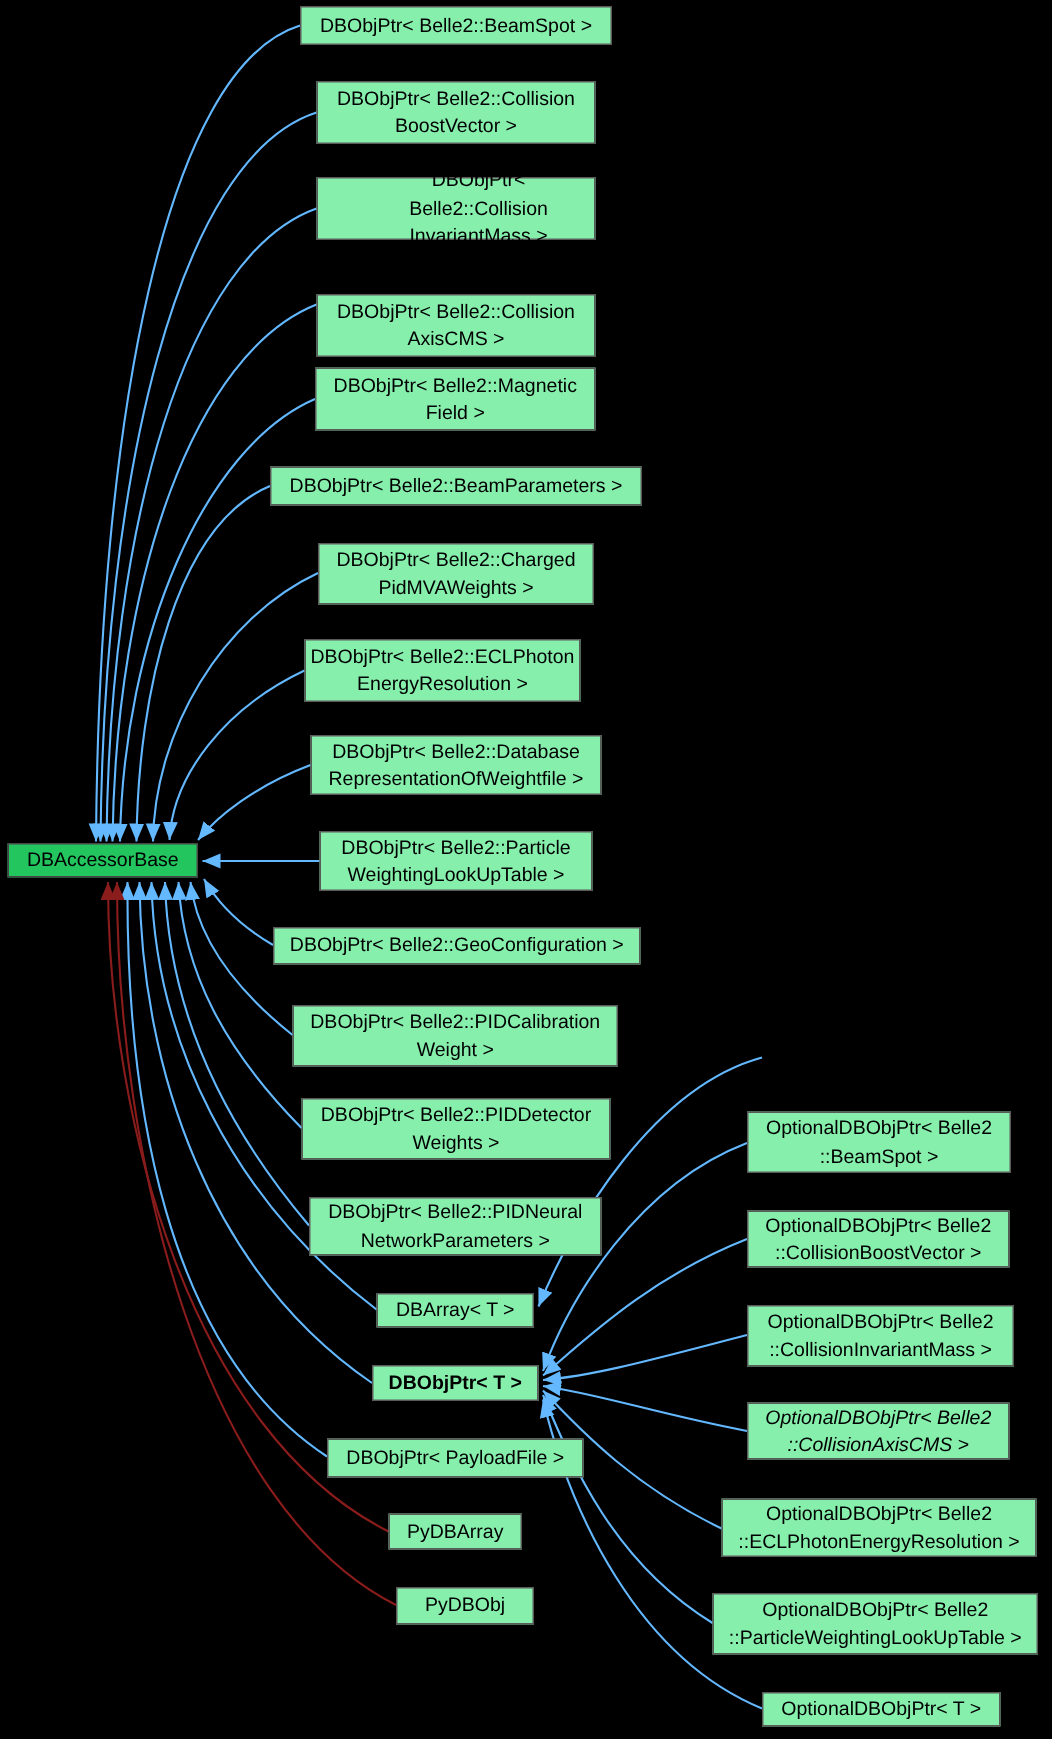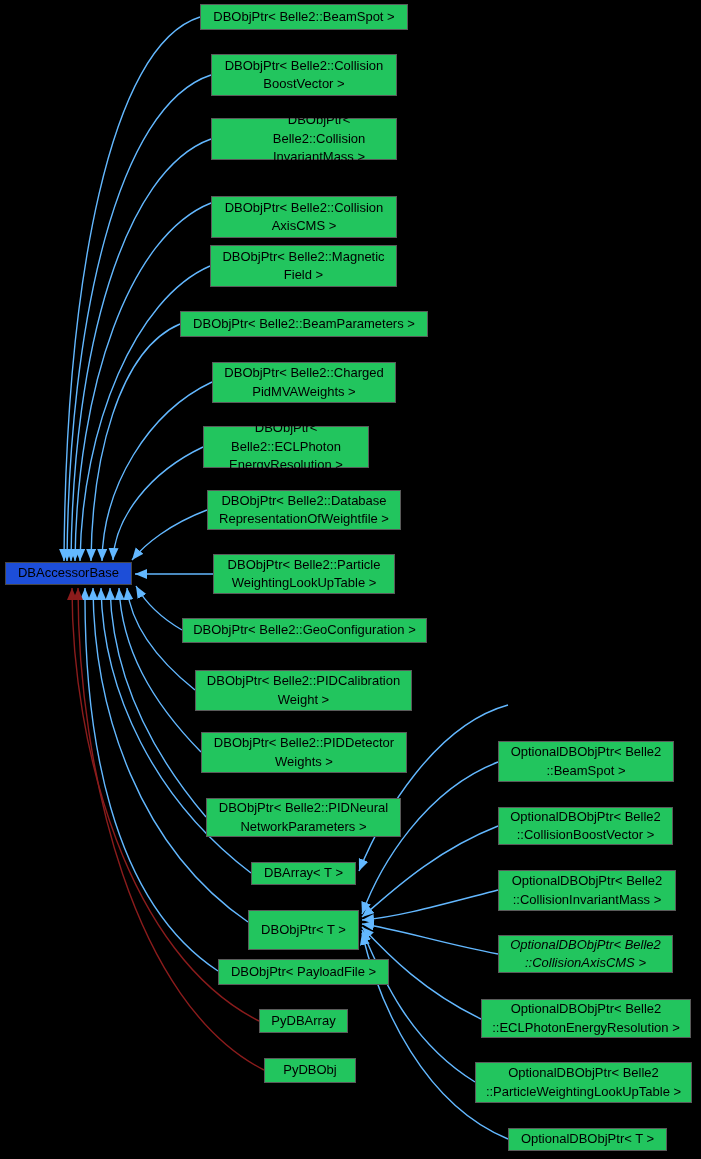--- a/index.html
+++ b/index.html
@@ -10,34 +10,34 @@
     font-family:"Liberation Sans","DejaVu Sans",sans-serif;
     overflow:hidden;
   }
   #edges{position:absolute;left:0;top:0;width:701px;height:1159px;pointer-events:none;}
   .edge{fill:none;stroke-width:1.4px;}
   .edge.blue{stroke:#63b8ff;}
   .edge.red{stroke:#8b1c1c;}
   .node{
     position:absolute;
     box-sizing:border-box;
-    background:#22c55e;
+    background:#86efac;
     border:1.5px solid #5a5a5a;
     color:#000000;
     font-size:13px;
     line-height:1.42;
     display:flex;
     align-items:center;
     justify-content:center;
     text-align:center;
     padding:0 2px;
     cursor:pointer;
   }
   .node.base{
-    background:#1d4ed8;
+    background:#22c55e;
     border:1.5px solid #474747;
   }
 </style>
 </head>
 <body>
 
 <div id="canvas">
 
   <svg id="edges" viewBox="0 0 701 1159" xmlns="http://www.w3.org/2000/svg">
     <defs>
@@ -80,29 +80,29 @@
 
   <div class="node base" style="left:5px;top:562px;width:127px;height:23px;">DBAccessorBase</div>
 
   <div class="node" style="left:200px;top:4px;width:208px;height:26px;">DBObjPtr&lt; Belle2::BeamSpot &gt;</div>
   <div class="node" style="left:211px;top:54px;width:186px;height:42px;">DBObjPtr&lt; Belle2::Collision BoostVector &gt;</div>
   <div class="node" style="left:211px;top:118px;width:186px;height:42px;padding-left:32px;">DBObjPtr&lt; Belle2::Collision InvariantMass &gt;</div>
   <div class="node" style="left:211px;top:196px;width:186px;height:42px;">DBObjPtr&lt; Belle2::Collision AxisCMS &gt;</div>
   <div class="node" style="left:210px;top:245px;width:187px;height:42px;">DBObjPtr&lt; Belle2::Magnetic Field &gt;</div>
   <div class="node" style="left:180px;top:311px;width:248px;height:26px;">DBObjPtr&lt; Belle2::BeamParameters &gt;</div>
   <div class="node" style="left:212px;top:362px;width:184px;height:41px;">DBObjPtr&lt; Belle2::Charged PidMVAWeights &gt;</div>
-  <div class="node" style="left:203px;top:426px;width:166px;height:42px;">DBObjPtr&lt; Belle2::ECLPhoton EnergyResolution &gt;</div>
+  <div class="node" style="left:203px;top:426px;width:184px;height:42px;">DBObjPtr&lt; Belle2::ECLPhoton EnergyResolution &gt;</div>
   <div class="node" style="left:207px;top:490px;width:194px;height:40px;">DBObjPtr&lt; Belle2::Database RepresentationOfWeightfile &gt;</div>
   <div class="node" style="left:213px;top:554px;width:182px;height:40px;">DBObjPtr&lt; Belle2::Particle WeightingLookUpTable &gt;</div>
   <div class="node" style="left:182px;top:618px;width:245px;height:25px;">DBObjPtr&lt; Belle2::GeoConfiguration &gt;</div>
   <div class="node" style="left:195px;top:670px;width:217px;height:41px;">DBObjPtr&lt; Belle2::PIDCalibration Weight &gt;</div>
   <div class="node" style="left:201px;top:732px;width:206px;height:41px;">DBObjPtr&lt; Belle2::PIDDetector Weights &gt;</div>
   <div class="node" style="left:206px;top:798px;width:195px;height:39px;">DBObjPtr&lt; Belle2::PIDNeural NetworkParameters &gt;</div>
   <div class="node" style="left:251px;top:862px;width:105px;height:23px;">DBArray&lt; T &gt;</div>
-  <div class="node" style="left:248px;top:910px;width:111px;height:40px;">DBObjPtr&lt; T &gt;</div>
+  <div class="node" style="left:248px;top:910px;width:111px;height:24px;font-weight:bold;">DBObjPtr&lt; T &gt;</div>
   <div class="node" style="left:218px;top:959px;width:171px;height:26px;">DBObjPtr&lt; PayloadFile &gt;</div>
   <div class="node" style="left:259px;top:1009px;width:89px;height:24px;">PyDBArray</div>
   <div class="node" style="left:264px;top:1058px;width:92px;height:25px;">PyDBObj</div>
 
   <div class="node" style="left:498px;top:741px;width:176px;height:41px;">OptionalDBObjPtr&lt; Belle2 ::BeamSpot &gt;</div>
   <div class="node" style="left:498px;top:807px;width:175px;height:38px;">OptionalDBObjPtr&lt; Belle2 ::CollisionBoostVector &gt;</div>
   <div class="node" style="left:498px;top:870px;width:178px;height:41px;">OptionalDBObjPtr&lt; Belle2 ::CollisionInvariantMass &gt;</div>
   <div class="node" style="left:498px;top:935px;width:175px;height:38px;font-style:italic;">OptionalDBObjPtr&lt; Belle2 ::CollisionAxisCMS &gt;</div>
   <div class="node" style="left:481px;top:999px;width:210px;height:39px;">OptionalDBObjPtr&lt; Belle2 ::ECLPhotonEnergyResolution &gt;</div>
   <div class="node" style="left:475px;top:1062px;width:217px;height:41px;">OptionalDBObjPtr&lt; Belle2 ::ParticleWeightingLookUpTable &gt;</div>

